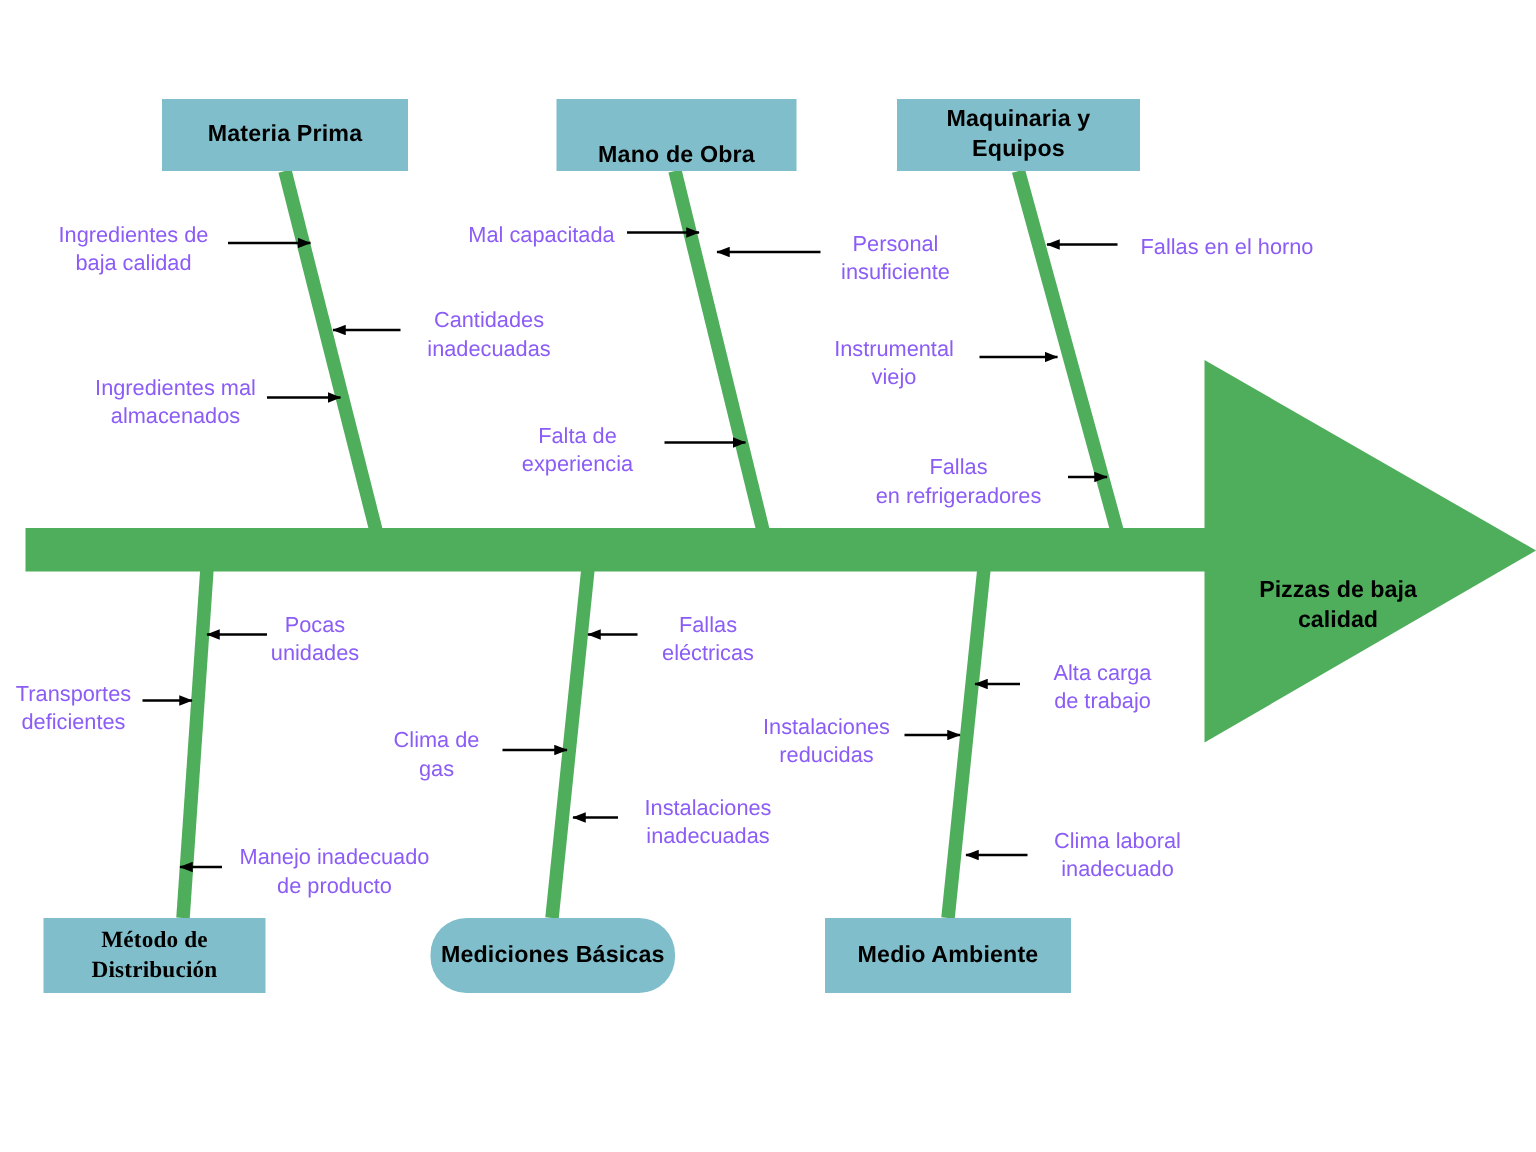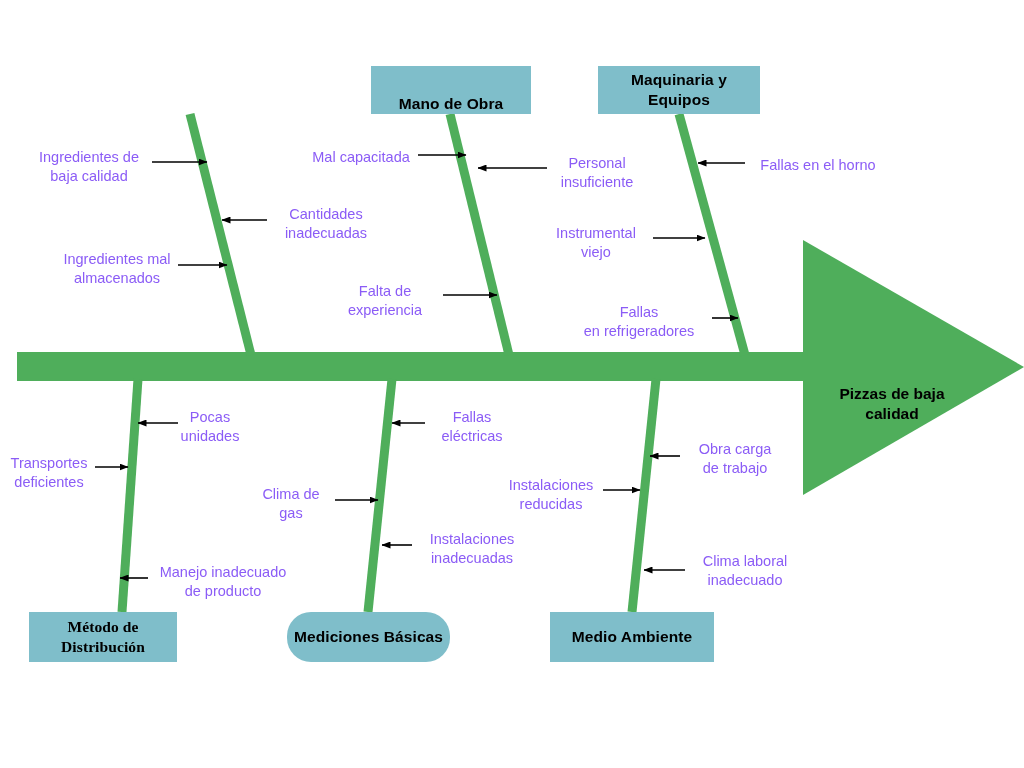--- a/index.html
+++ b/index.html
@@ -98,20 +98,24 @@
 
     <line x1="425" y1="423" x2="392" y2="423" stroke="#000000" stroke-width="1.6" marker-end="url(#arrowhead)"></line>
     <line x1="335" y1="500" x2="378" y2="500" stroke="#000000" stroke-width="1.6" marker-end="url(#arrowhead)"></line>
     <line x1="412" y1="545" x2="382" y2="545" stroke="#000000" stroke-width="1.6" marker-end="url(#arrowhead)"></line>
 
     <line x1="680" y1="456" x2="650" y2="456" stroke="#000000" stroke-width="1.6" marker-end="url(#arrowhead)"></line>
     <line x1="603" y1="490" x2="640" y2="490" stroke="#000000" stroke-width="1.6" marker-end="url(#arrowhead)"></line>
     <line x1="685" y1="570" x2="644" y2="570" stroke="#000000" stroke-width="1.6" marker-end="url(#arrowhead)"></line>
   </svg>
 
+  <div class="cat-box" style="left:108px; top:66px; width:164px; height:48px;">
+    <span>Materia
+Prima</span>
+  </div>
 
   <div class="cat-box" style="left:371px; top:66px; width:160px; height:48px;align-items:flex-end;">
     <span>Mano de
 Obra</span>
   </div>
 
   <div class="cat-box" style="left:598px; top:66px; width:162px; height:48px;">
     <span>Maquinaria y
 Equipos</span>
   </div>
@@ -160,20 +164,20 @@
   <div class="cause-label" style="left:152px; top:563px; width:142px;">Manejo inadecuado
 de producto</div>
 
   <div class="cause-label" style="left:428px; top:408px; width:88px;">Fallas
 eléctricas</div>
   <div class="cause-label" style="left:250px; top:485px; width:82px;">Clima de
 gas</div>
   <div class="cause-label" style="left:416px; top:530px; width:112px;">Instalaciones
 inadecuadas</div>
 
-  <div class="cause-label" style="left:686px; top:440px; width:98px;">Obra carga
+  <div class="cause-label" style="left:686px; top:440px; width:98px;">Alta carga
 de trabajo</div>
   <div class="cause-label" style="left:497px; top:476px; width:108px;">Instalaciones
 reducidas</div>
   <div class="cause-label" style="left:690px; top:552px; width:110px;">Clima laboral
 inadecuado</div>
 
 </div>
 
 </body></html>

